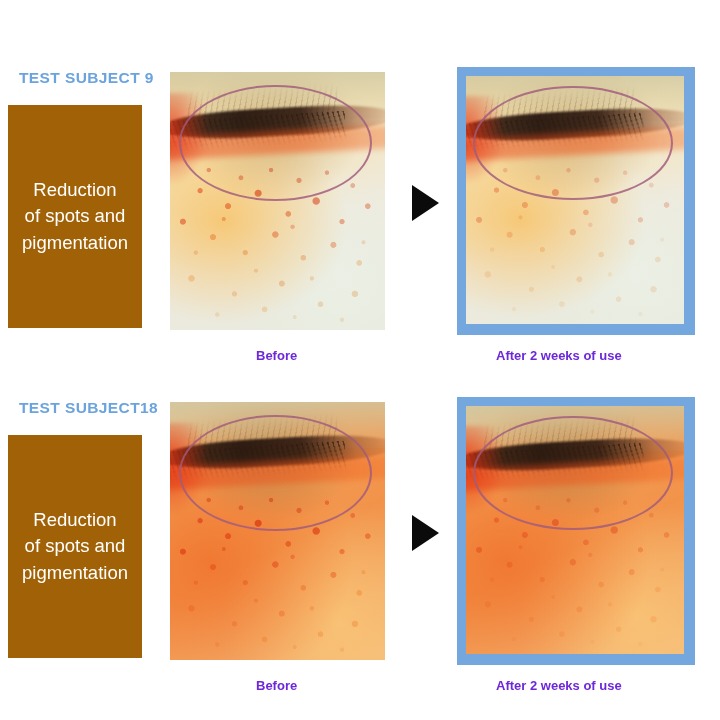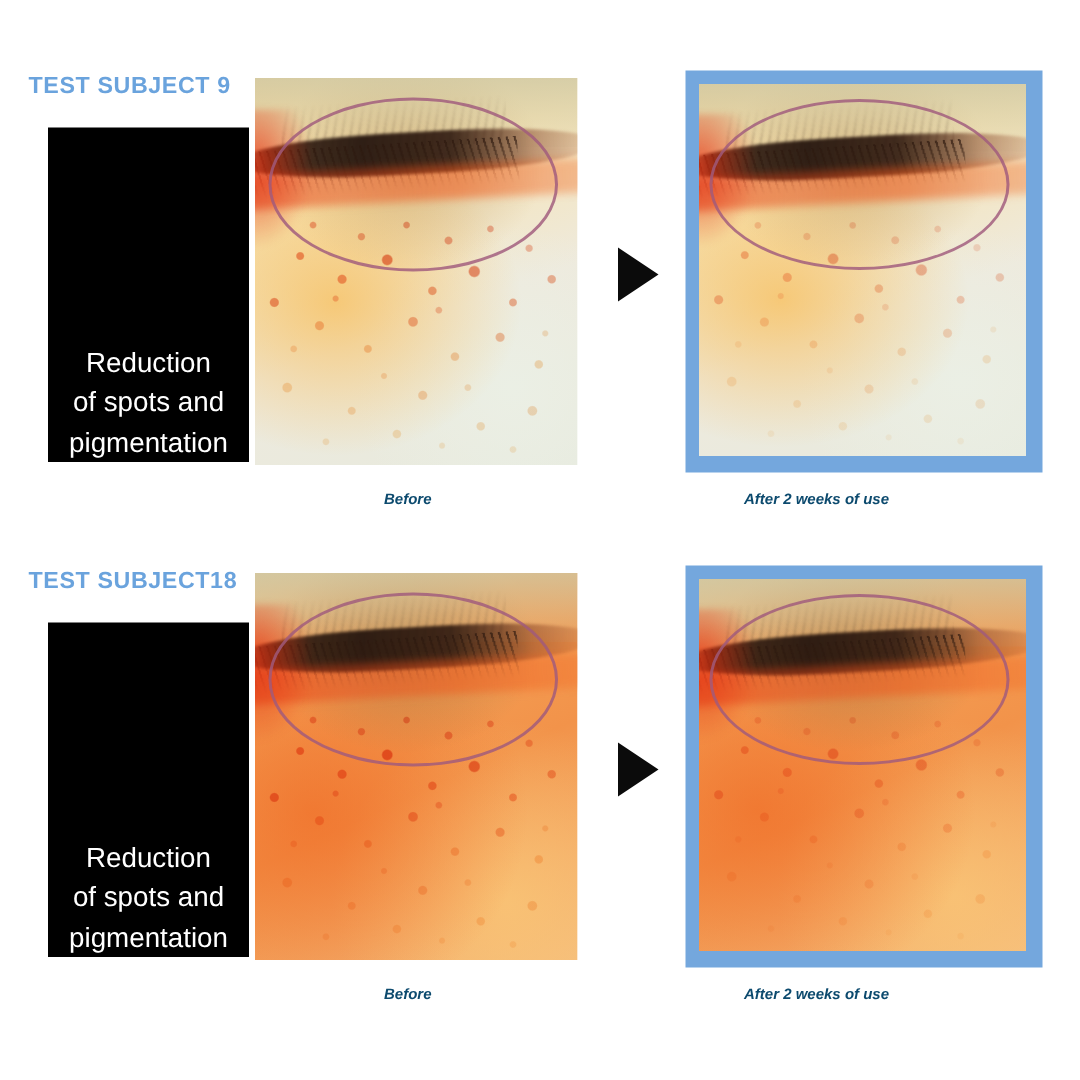--- a/index.html
+++ b/index.html
@@ -13,20 +13,21 @@
     font-family: "Liberation Sans", sans-serif;
     overflow: hidden;
     position: relative;
   }
 
   .page {
     position: relative;
     width: 720px;
     height: 512px;
     background: #ffffff;
+    margin-top: 20px;
   }
 
   
   .row {
     position: absolute;
     left: 0;
     width: 720px;
   }
   .row-1 { top: 0; }
   .row-2 { top: 330px; }
@@ -37,27 +38,27 @@
     left: 19px;
     top: 49px;
     font-size: 15.5px;
     font-weight: bold;
     letter-spacing: 0.4px;
     color: #6aa3dd;
     white-space: nowrap;
   }
   .claim-box {
     position: absolute;
-    left: 32px;
+    left: 8px;
     top: 85px;
     width: 134px;
     height: 223px;
-    background: #000000;
+    background: #a16207;
     display: flex;
-    align-items: flex-end;
+    align-items: center;
     justify-content: center;
   }
   .claim-text {
     color: #ffffff;
     font-size: 18.5px;
     line-height: 1.42;
     text-align: center;
     padding: 0 6px;
     font-weight: 400;
   }
@@ -268,25 +269,24 @@
     width: 0;
     height: 0;
     border-top: 18px solid transparent;
     border-bottom: 18px solid transparent;
     border-left: 27px solid #0b0b0b;
   }
 
   
   .caption {
     position: absolute;
-    font-size: 10px;
+    font-size: 13px;
     font-weight: bold;
-    color: #0c4a6e;
+    color: #6d28d9;
     white-space: nowrap;
-    font-style: italic;
   }
   .caption-before { left: 256px; top: 328px; }
   .caption-after  { left: 496px; top: 328px; }
 </style>
 </head>
 <body>
 
 <div class="page">
 
   <div class="row row-1">

